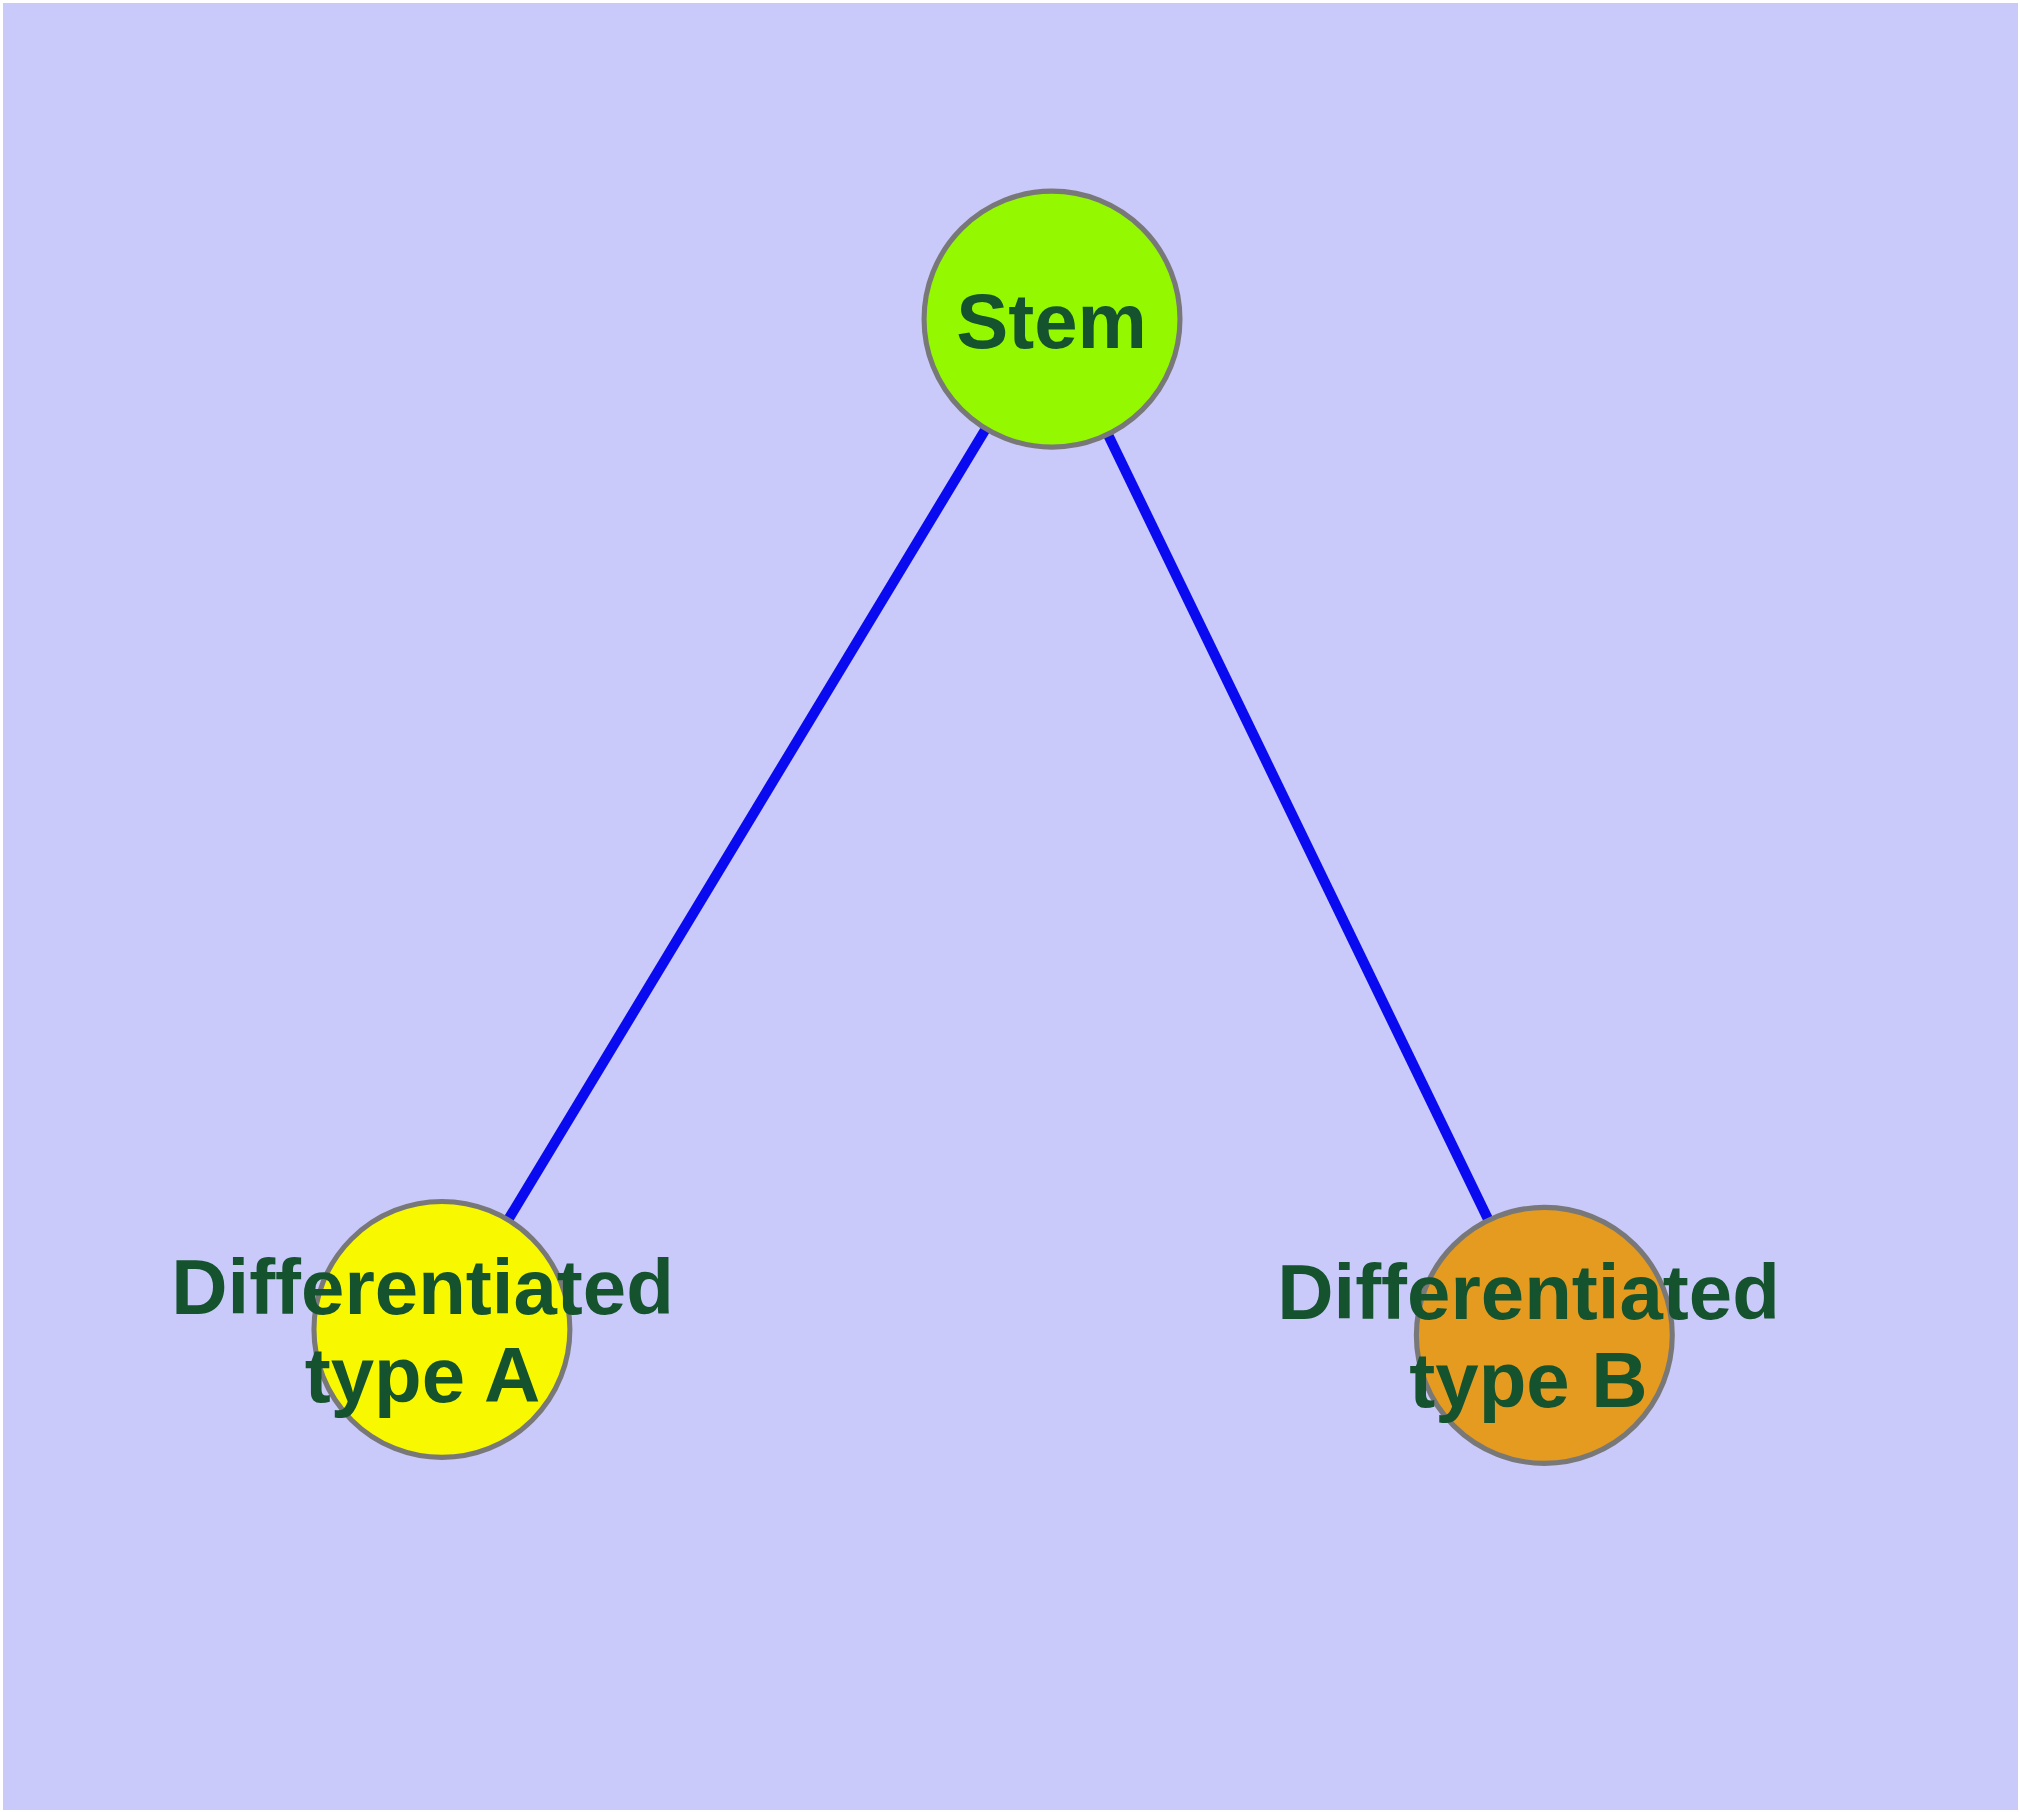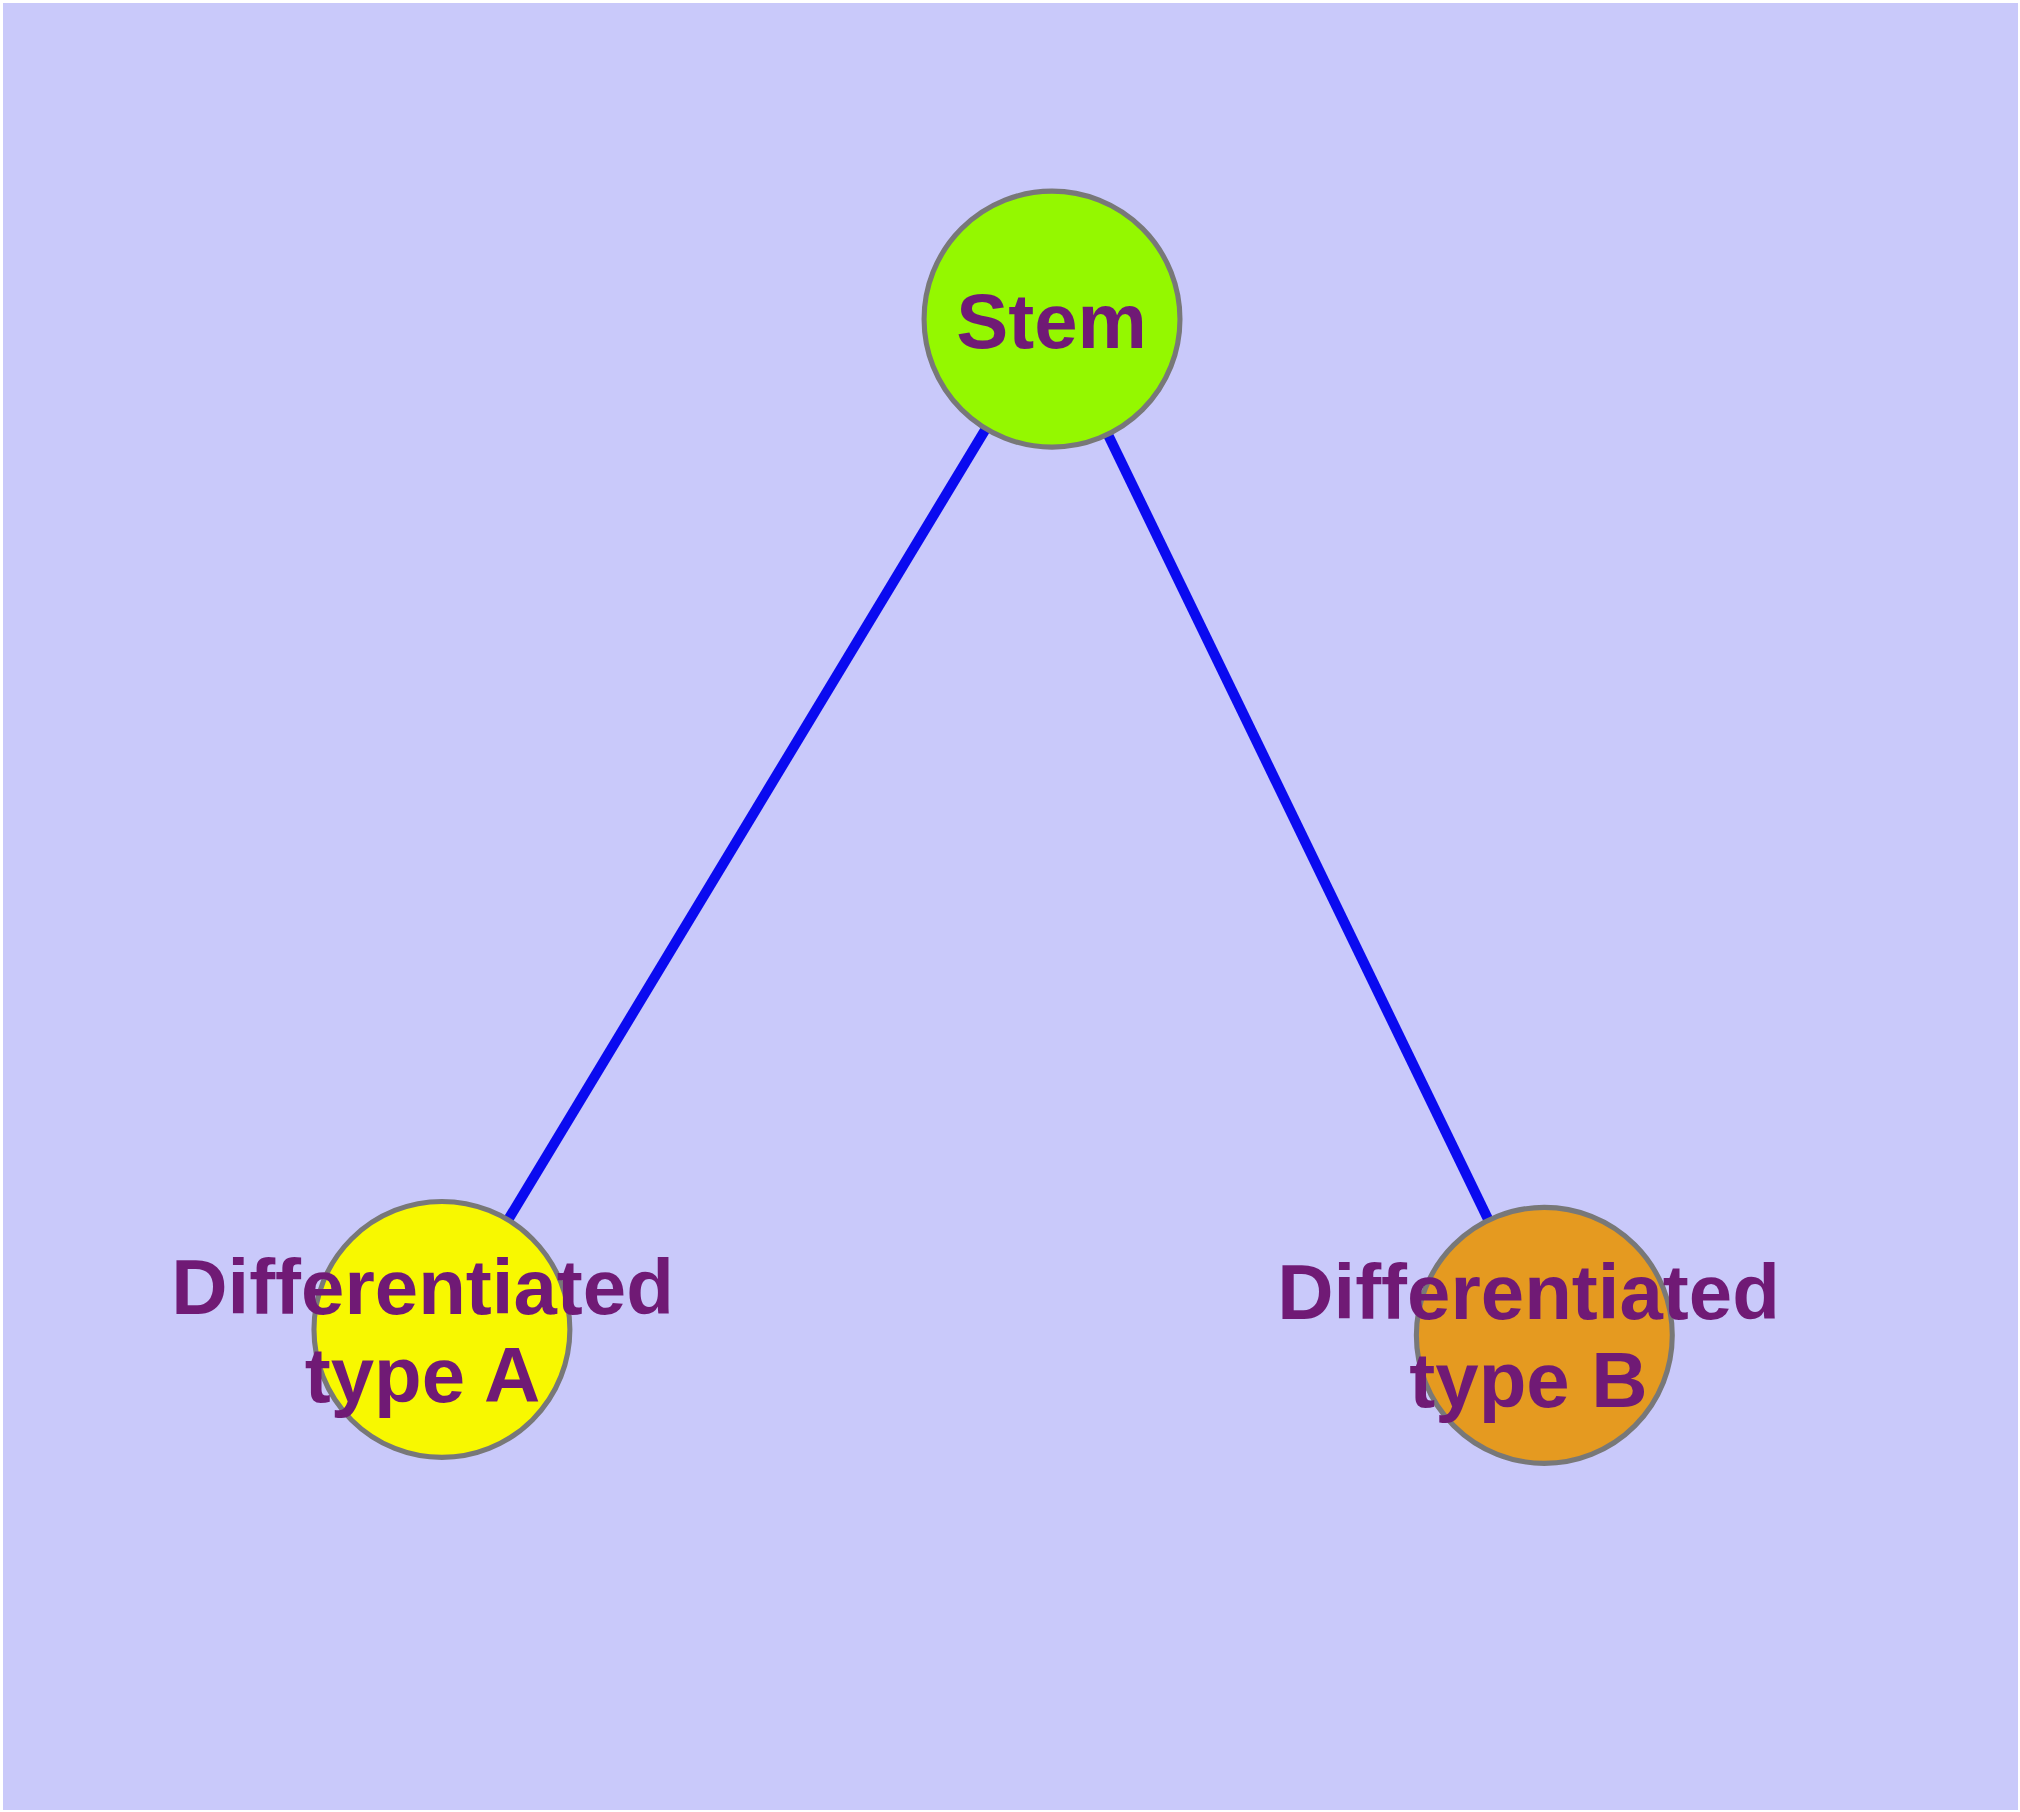--- a/index.html
+++ b/index.html
@@ -31,21 +31,21 @@
   .node {
     stroke-width: 6;
   }
   .node-label {
     position: absolute;
     transform: translate(-50%, -50%);
     font-family: "Liberation Sans", sans-serif;
     font-weight: bold;
     font-size: 78px;
     line-height: 1.14;
-    color: #701a75;
+    color: #14532d;
     text-align: center;
     white-space: pre-line;
     pointer-events: none;
   }
 </style>
 </head>
 <body>
 
 <div class="canvas" style="background: rgb(201, 201, 250);">
 

